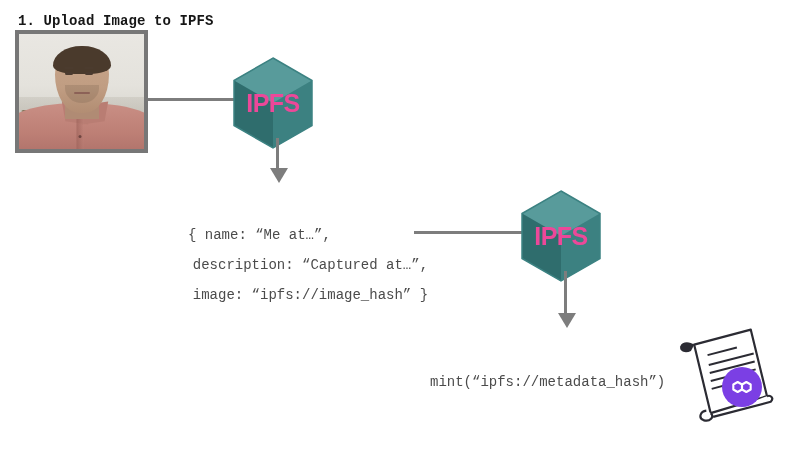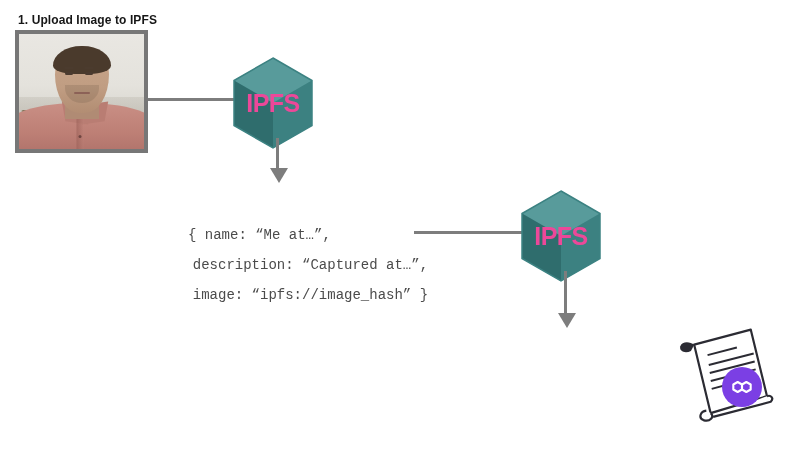--- a/index.html
+++ b/index.html
@@ -12,23 +12,23 @@
   }
   #canvas {
     position: relative;
     width: 806px;
     height: 452px;
     background: #ffffff;
     overflow: hidden;
   }
   .step-heading {
     position: absolute;
-    font-family: Liberation Sans, sans-serif;
+    font-family: Liberation Mono, monospace;
     font-weight: bold;
-    font-size: 12px;
+    font-size: 14px;
     color: #161616;
     letter-spacing: 0.1px;
     white-space: nowrap;
   }
   .code-line {
     position: absolute;
     font-family: "Liberation Mono", "DejaVu Sans Mono", monospace;
     font-size: 14px;
     color: #4b4b4b;
     white-space: pre;
@@ -245,20 +245,21 @@
       <polygon points="41,46 2,23.5 2,68.5 41,91" fill="#2f6d6d"></polygon>
       <polygon points="41,1 80,23.5 80,68.5 41,91 2,68.5 2,23.5" fill="none" stroke="#3c8282" stroke-width="1.5"></polygon>
     </svg>
     <div class="hex-label">IPFS</div>
   </div>
 
   <div class="connector v-line" style="left:564px; top:271px; height:44px;"></div>
   <div class="arrow-head" style="left:558px; top:313px;"></div>
 
 
+  <div class="code-line" style="left:430px; top:374px;">mint(“ipfs://metadata_hash”)</div>
 
   <div id="doc-icon" style="left:672px; top:325px; width:108px; height:98px;">
     <svg width="108" height="98" viewBox="0 0 108 98">
       <g transform="rotate(-7 54 49)">
         <path d="M26 16 L84 8 L92 76 L34 86 Z" fill="#ffffff" stroke="#2b2b33" stroke-width="2.2" stroke-linejoin="round"></path>
         <path d="M26 16 C22 12, 14 11, 12 16 C10 21, 16 24, 22 22 L26 16 Z" fill="#2b2b33"></path>
         <path d="M34 86 C38 90, 32 95, 26 92 C21 89, 24 83, 30 83" fill="#ffffff" stroke="#2b2b33" stroke-width="2.2" stroke-linejoin="round"></path>
         <path d="M92 76 C96 75, 99 79, 95 82 L36 90" fill="#ffffff" stroke="#2b2b33" stroke-width="2.2" stroke-linejoin="round"></path>
         <line x1="38" y1="28" x2="68" y2="24" stroke="#2b2b33" stroke-width="2"></line>
         <line x1="38" y1="38" x2="84" y2="32" stroke="#2b2b33" stroke-width="2"></line>

